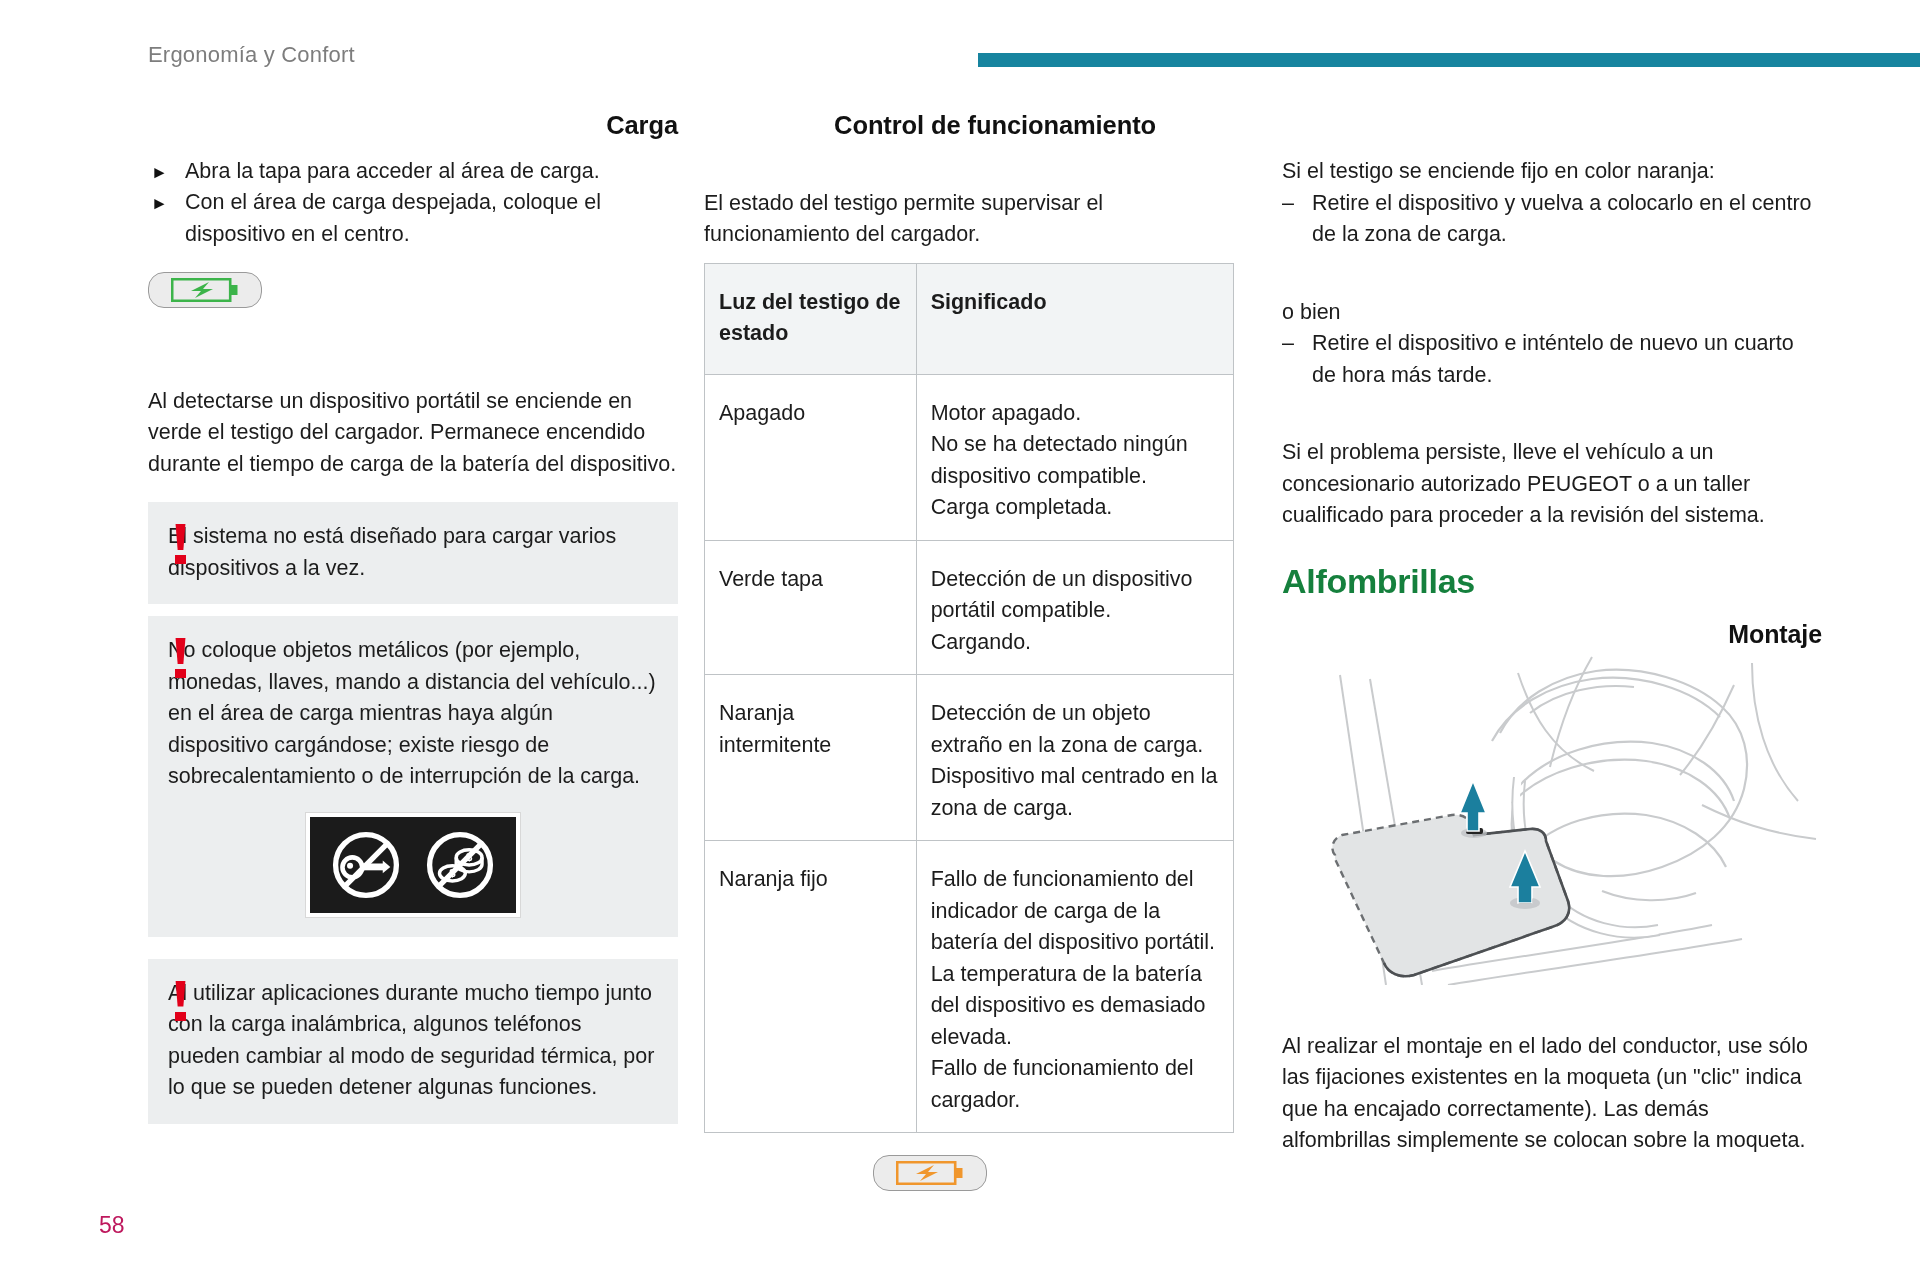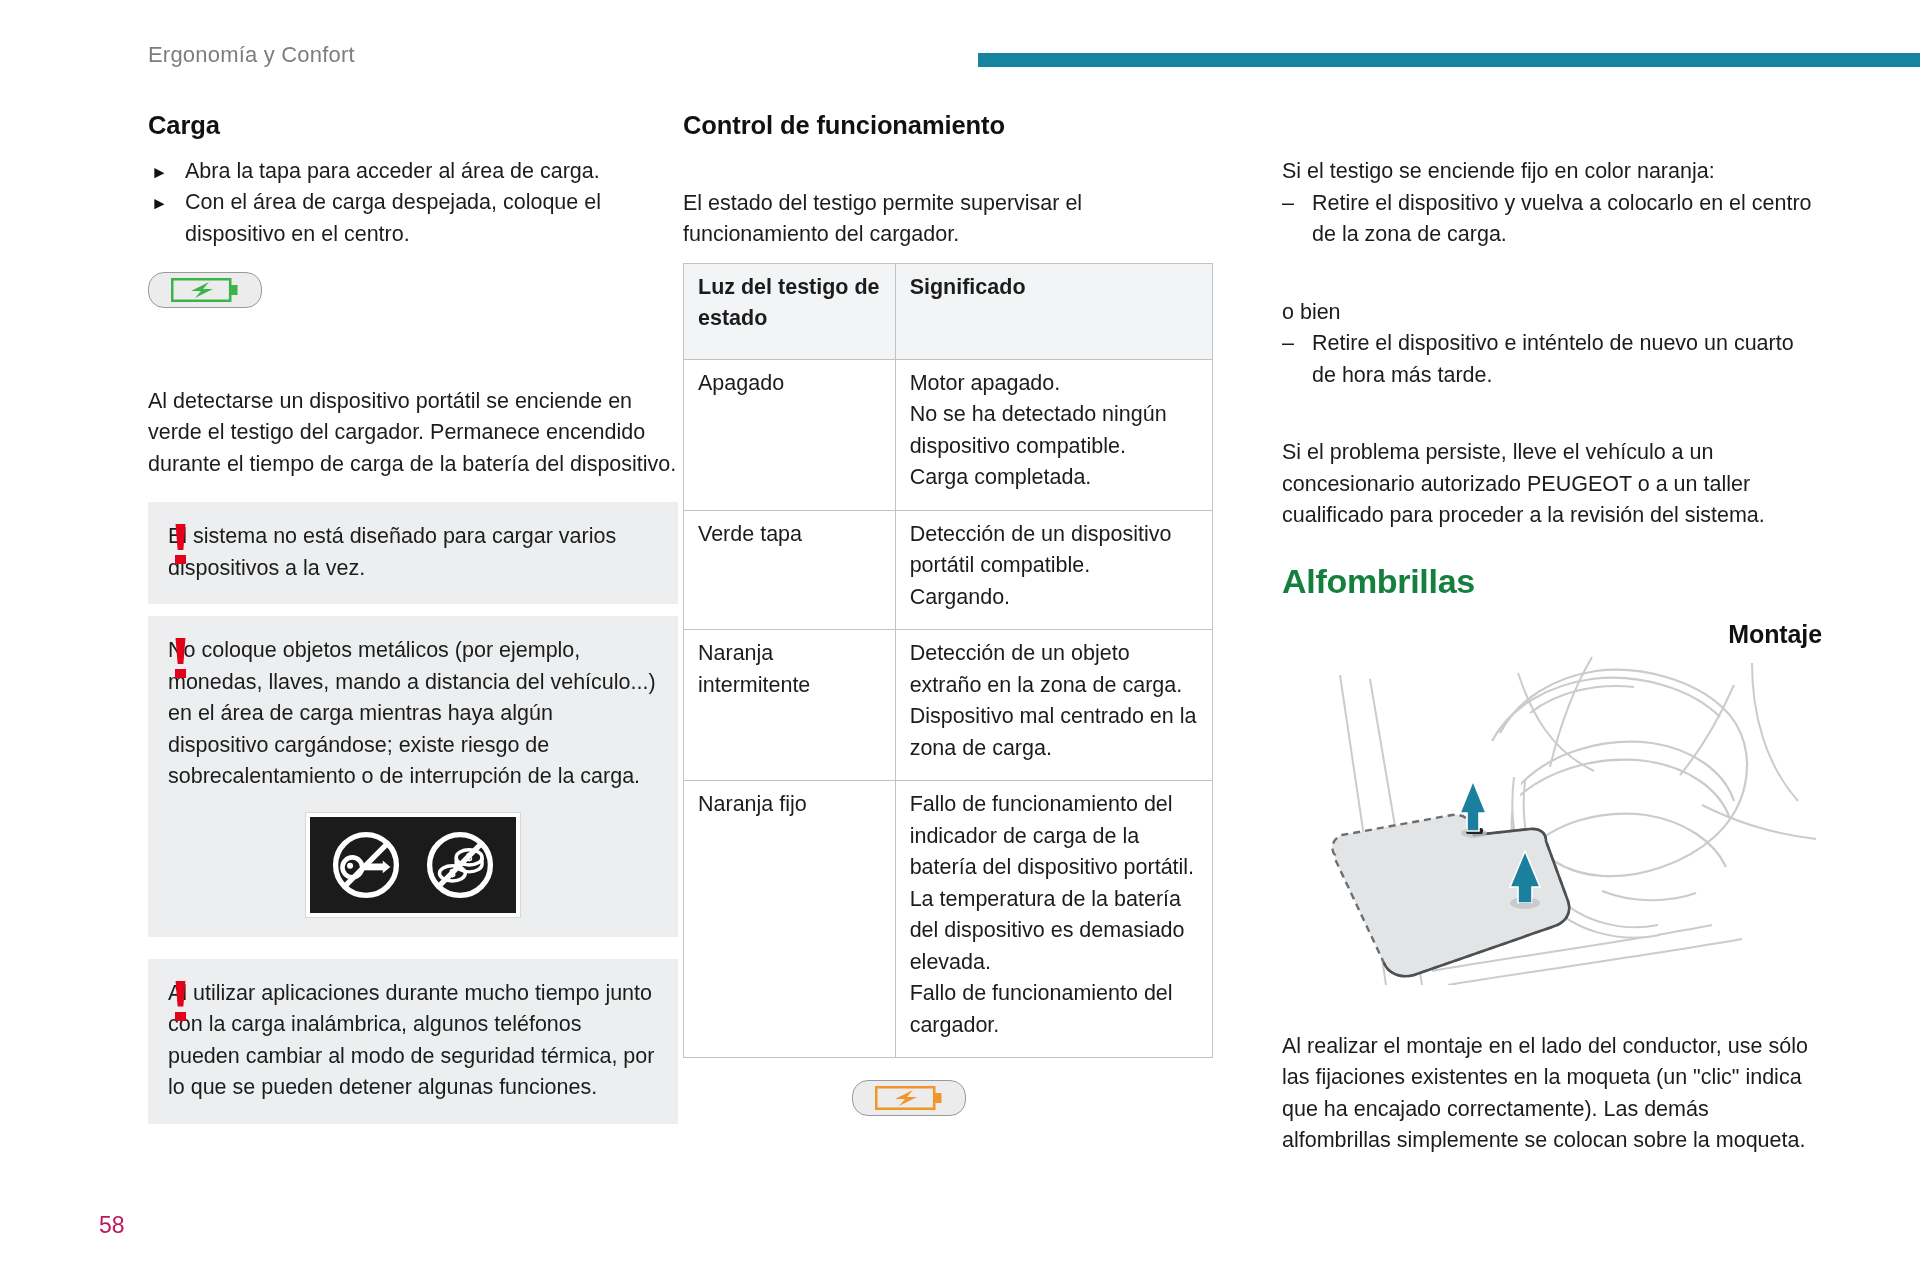--- a/index.html
+++ b/index.html
@@ -34,29 +34,30 @@
 
   
   .col {
     position: absolute;
     top: 110px;
     font-size: 21.5px;
     line-height: 31.5px;
     color: #1c1c1c;
   }
   .col-1 { left: 148px; width: 530px; }
-  .col-2 { left: 683px; width: 452px; }
+  .col-2 { left: 704px; width: 452px; }
   .col-3 { left: 1282px; width: 540px; }
 
   h2.section {
     font-size: 25.5px;
     font-weight: bold;
     color: #111;
     margin-bottom: 14px;
     letter-spacing: -0.1px;
+    text-align: right;
   }
   h1.bigsection {
     font-size: 34px;
     font-weight: bold;
     color: #15803d;
     letter-spacing: -0.3px;
   }
   h3.subsection {
     font-size: 25px;
     font-weight: bold;
@@ -148,21 +149,21 @@
   table.statusTable {
     border-collapse: collapse;
     width: 530px;
     font-size: 21.5px;
     line-height: 31.5px;
   }
   table.statusTable th,
   table.statusTable td {
     border: 1px solid #bfc3c6;
     vertical-align: top;
-    padding: 8px 14px 16px 14px;
+    padding: 23px 14px 16px 14px;
     text-align: left;
     font-weight: normal;
     color: #1c1c1c;
   }
   table.statusTable thead th {
     background: #f2f4f5;
     font-weight: bold;
     padding-bottom: 24px;
   }
   table.statusTable col.c1 { width: 212px; }

